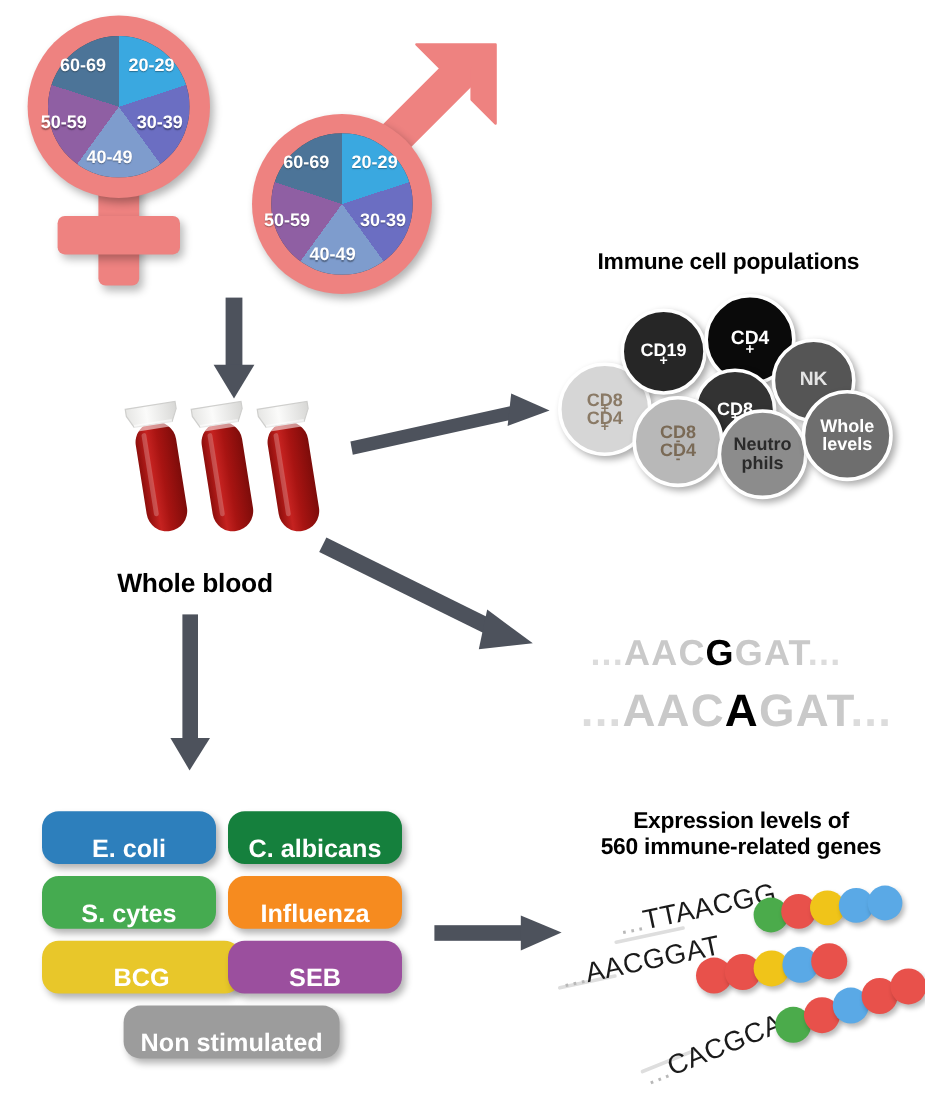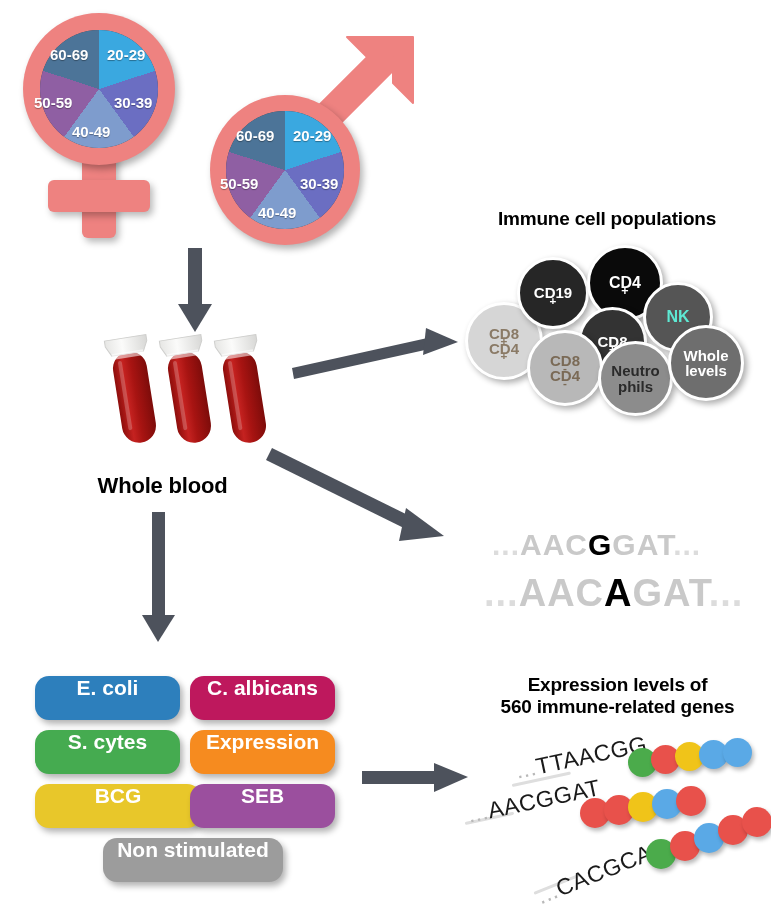--- a/index.html
+++ b/index.html
@@ -94,21 +94,21 @@
   }
   .snp-dim  { color: #c9c9c9; }
   .snp-dark { color: #000000; }
   .snp-fade { color: #dcdcdc; }
 
   
   .pill {
     position: absolute;
     border-radius: 14px;
     display: flex;
-    align-items: flex-start;
+    align-items: flex-end;
     justify-content: center;
     color: #ffffff;
     font-weight: bold;
     box-shadow: 3px 4px 6px rgba(0,0,0,0.30);
     box-sizing: border-box;
   }
 
   
   .strand { position: absolute; }
   .strand-text {
@@ -274,21 +274,21 @@
     </div>
 
     <div class="cell" style="left:122px; top:0px; width:76px; height:76px; background:#0a0a0a; color:#ffffff; font-size:16px;">
       <span>CD4<span class="sup">+</span></span>
     </div>
 
     <div class="cell" style="left:113px; top:62px; width:69px; height:69px; background:#333333; color:#ffffff; font-size:15px;">
       <span>CD8<span class="sup">+</span></span>
     </div>
 
-    <div class="cell" style="left:178px; top:37px; width:70px; height:70px; background:#555555; color:#5eead4; font-size:16px;">
+    <div class="cell" style="left:178px; top:37px; width:70px; height:70px; background:#555555; color:#e5e5e5; font-size:16px;">
       <span>NK</span>
     </div>
 
     <div class="cell" style="left:62px; top:85px; width:76px; height:76px; background:#b8b8b8; color:#7a6a56; font-size:15px; flex-direction:column;">
       <span>CD8<span class="sup">-</span></span>
       <span>CD4<span class="sup">-</span></span>
     </div>
 
     <div class="cell" style="left:133px; top:96px; width:75px; height:75px; background:#8c8c8c; color:#2a2a2a; font-size:15px; flex-direction:column;">
       <span>Neutro</span>
@@ -308,28 +308,28 @@
     </div>
     <div class="snp-row" style="left:6px; top:44px; font-size:38px;">
       <span class="snp-fade">...</span><span class="snp-dim">AAC</span><span class="snp-dark">A</span><span class="snp-dim">GAT</span><span class="snp-fade">...</span>
     </div>
   </div>
 
   <div class="abs" style="left:35px; top:676px; width:310px; height:220px;">
     <div class="pill" style="left:0px; top:0px; width:145px; height:44px; background:#2d7fbc; font-size:21px;">
         <span>E. coli</span>
       </div>
-    <div class="pill" style="left:155px; top:0px; width:145px; height:44px; background:#be185d; font-size:21px;">
+    <div class="pill" style="left:155px; top:0px; width:145px; height:44px; background:#15803d; font-size:21px;">
         <span>C. albicans</span>
       </div>
     <div class="pill" style="left:0px; top:54px; width:145px; height:44px; background:#45ab50; font-size:21px;">
         <span>S. cytes</span>
       </div>
     <div class="pill" style="left:155px; top:54px; width:145px; height:44px; background:#f68b1f; font-size:21px;">
-        <span>Expression</span>
+        <span>Influenza</span>
       </div>
     <div class="pill" style="left:0px; top:108px; width:166px; height:44px; background:#e8c72a; font-size:21px;">
         <span>BCG</span>
       </div>
     <div class="pill" style="left:155px; top:108px; width:145px; height:44px; background:#9b4f9e; font-size:21px;">
         <span>SEB</span>
       </div>
     <div class="pill" style="left:68px; top:162px; width:180px; height:44px; background:#9c9c9c; font-size:21px;">
         <span>Non stimulated</span>
       </div>

